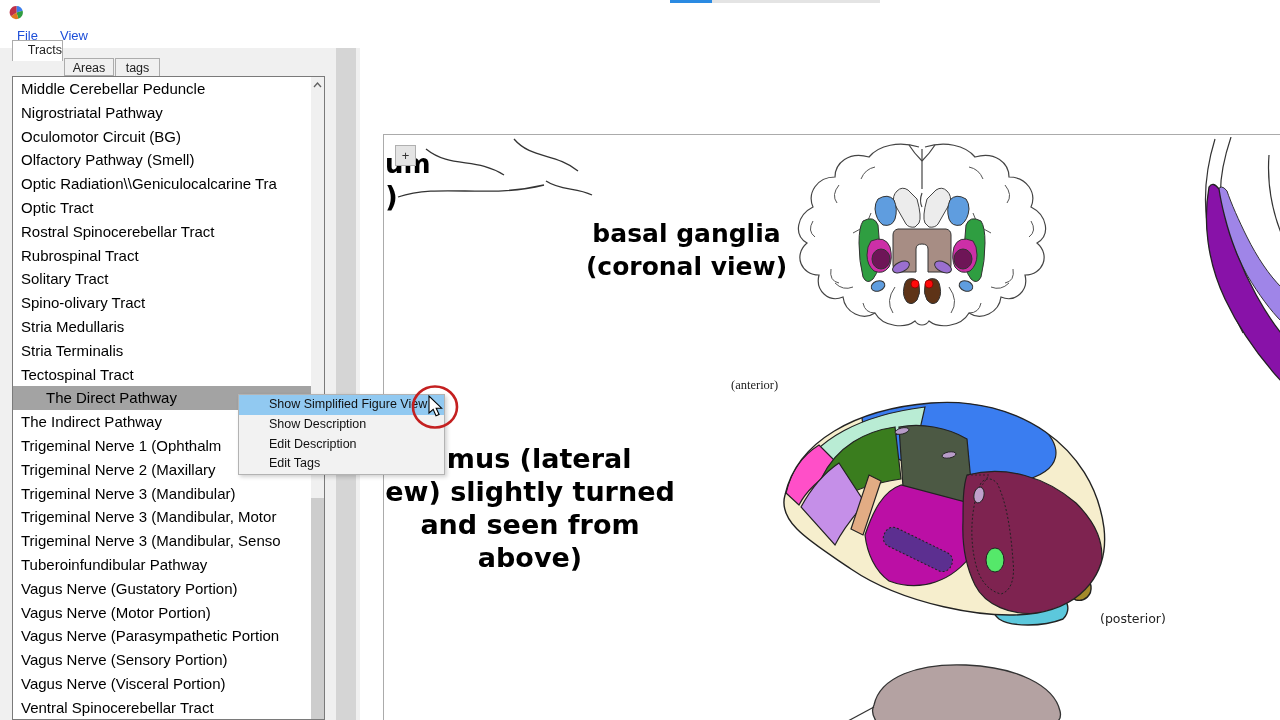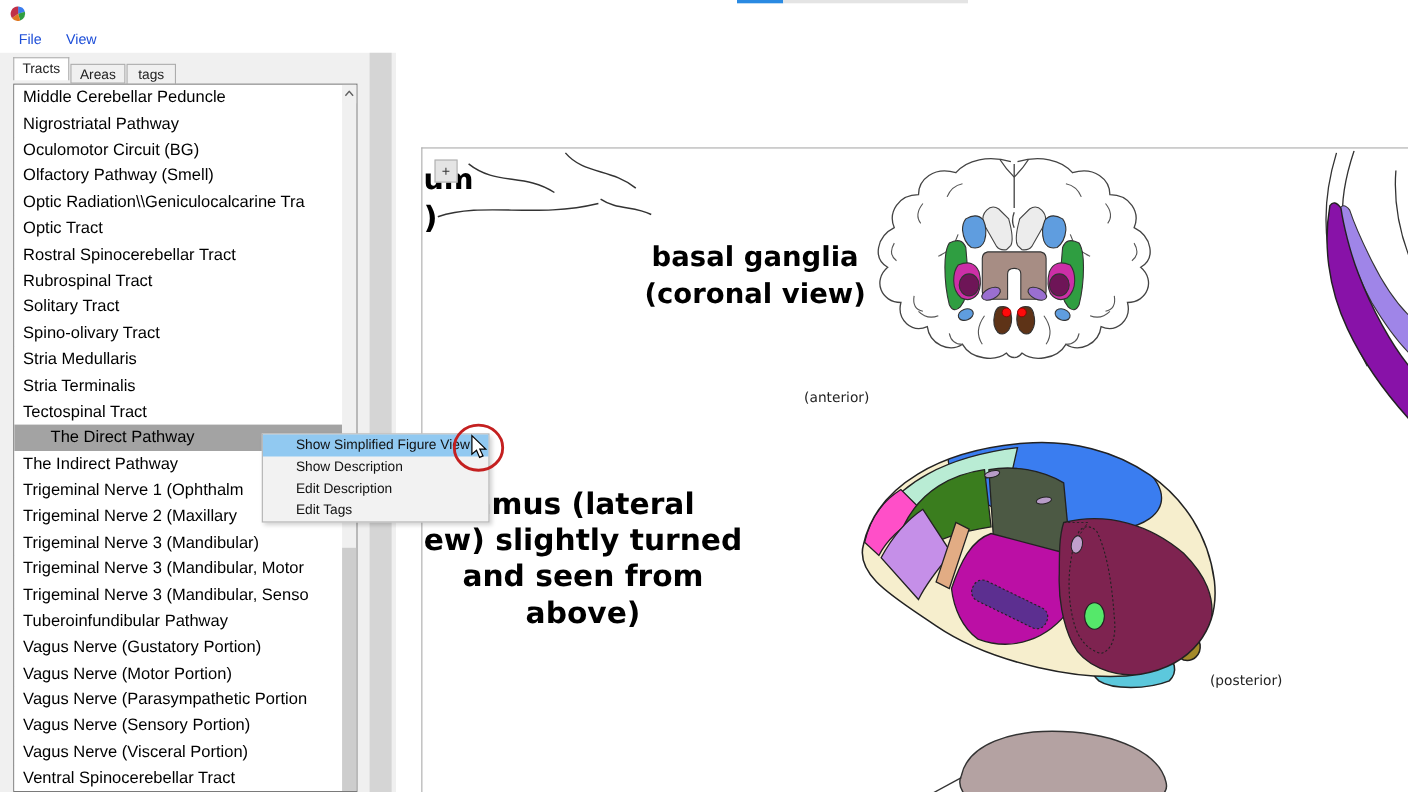--- a/index.html
+++ b/index.html
@@ -110,21 +110,21 @@
       <path d="M143,24 q8,-8 13,-16"></path>
       <path d="M143,56 q-3,8 0,14"></path>
     </g>
     <path d="M119,92 L167,92 Q172,93 172,98 L172,128 Q172,135 165,135 L149,135 L149,112 Q149,107 143,107 Q137,107 137,112 L137,135 L121,135 Q114,135 114,128 L114,98 Q114,93 119,92 Z" fill="#a78d84" stroke="#333" stroke-width="1"></path>
     <use href="#halfStruct"></use>
     <use href="#halfStruct" transform="translate(286,0) scale(-1,1)"></use>
     <circle cx="136" cy="147" r="4" fill="#ff0a0a" stroke="#8a0000" stroke-width="0.8"></circle>
     <circle cx="150" cy="147" r="4" fill="#ff0a0a" stroke="#8a0000" stroke-width="0.8"></circle>
   </svg>
 
-  <div class="small-label" style="left:347px;top:218px;">(anterior)</div>
+  <div class="small-label" style="left:347px;top:243px;font-family:Liberation Serif, serif;">(anterior)</div>
   <div class="small-label" style="left:716px;top:476px;">(posterior)</div>
   <div class="fig-label" id="thal-label" style="left:0px;top:307px;width:292px;font-size:27px;line-height:33px;">
       <div>amus (lateral</div>
       <div>ew) slightly turned</div>
       <div>and seen from</div>
       <div>above)</div>
     </div>
 
   <svg style="position:absolute;left:387px;top:248px;width:340px;height:272px" viewBox="0 0 340 272">
     <defs>
@@ -194,21 +194,21 @@
 <div class="menubar" id="menubar"><span>File</span><span>View</span></div>
 
 <div class="progress" style="left:670px;width:210px;">
   <div class="done" style="width:42px;"></div>
   <div class="rest" style="left:42px;width:168px;"></div>
 </div>
 
 <div class="left-panel"></div>
 <div class="splitter"></div>
 
-<div class="tab active" style="left:12px;top:52px;width:51px;height:21px;z-index:3;">Tracts</div>
+<div class="tab active" style="left:12px;top:40px;width:51px;height:21px;z-index:3;text-align:right;">Tracts</div>
 <div class="tab" style="left:64px;top:58px;width:50px;height:18px;">Areas</div>
 <div class="tab" style="left:115px;top:58px;width:45px;height:28px;">tags</div>
 
 <div class="listbox">
   <div class="rows" id="tract-rows">
       <div class="row">Middle Cerebellar Peduncle</div>
       <div class="row">Nigrostriatal Pathway</div>
       <div class="row">Oculomotor Circuit (BG)</div>
       <div class="row">Olfactory Pathway (Smell)</div>
       <div class="row">Optic Radiation\\Geniculocalcarine Tra</div>

